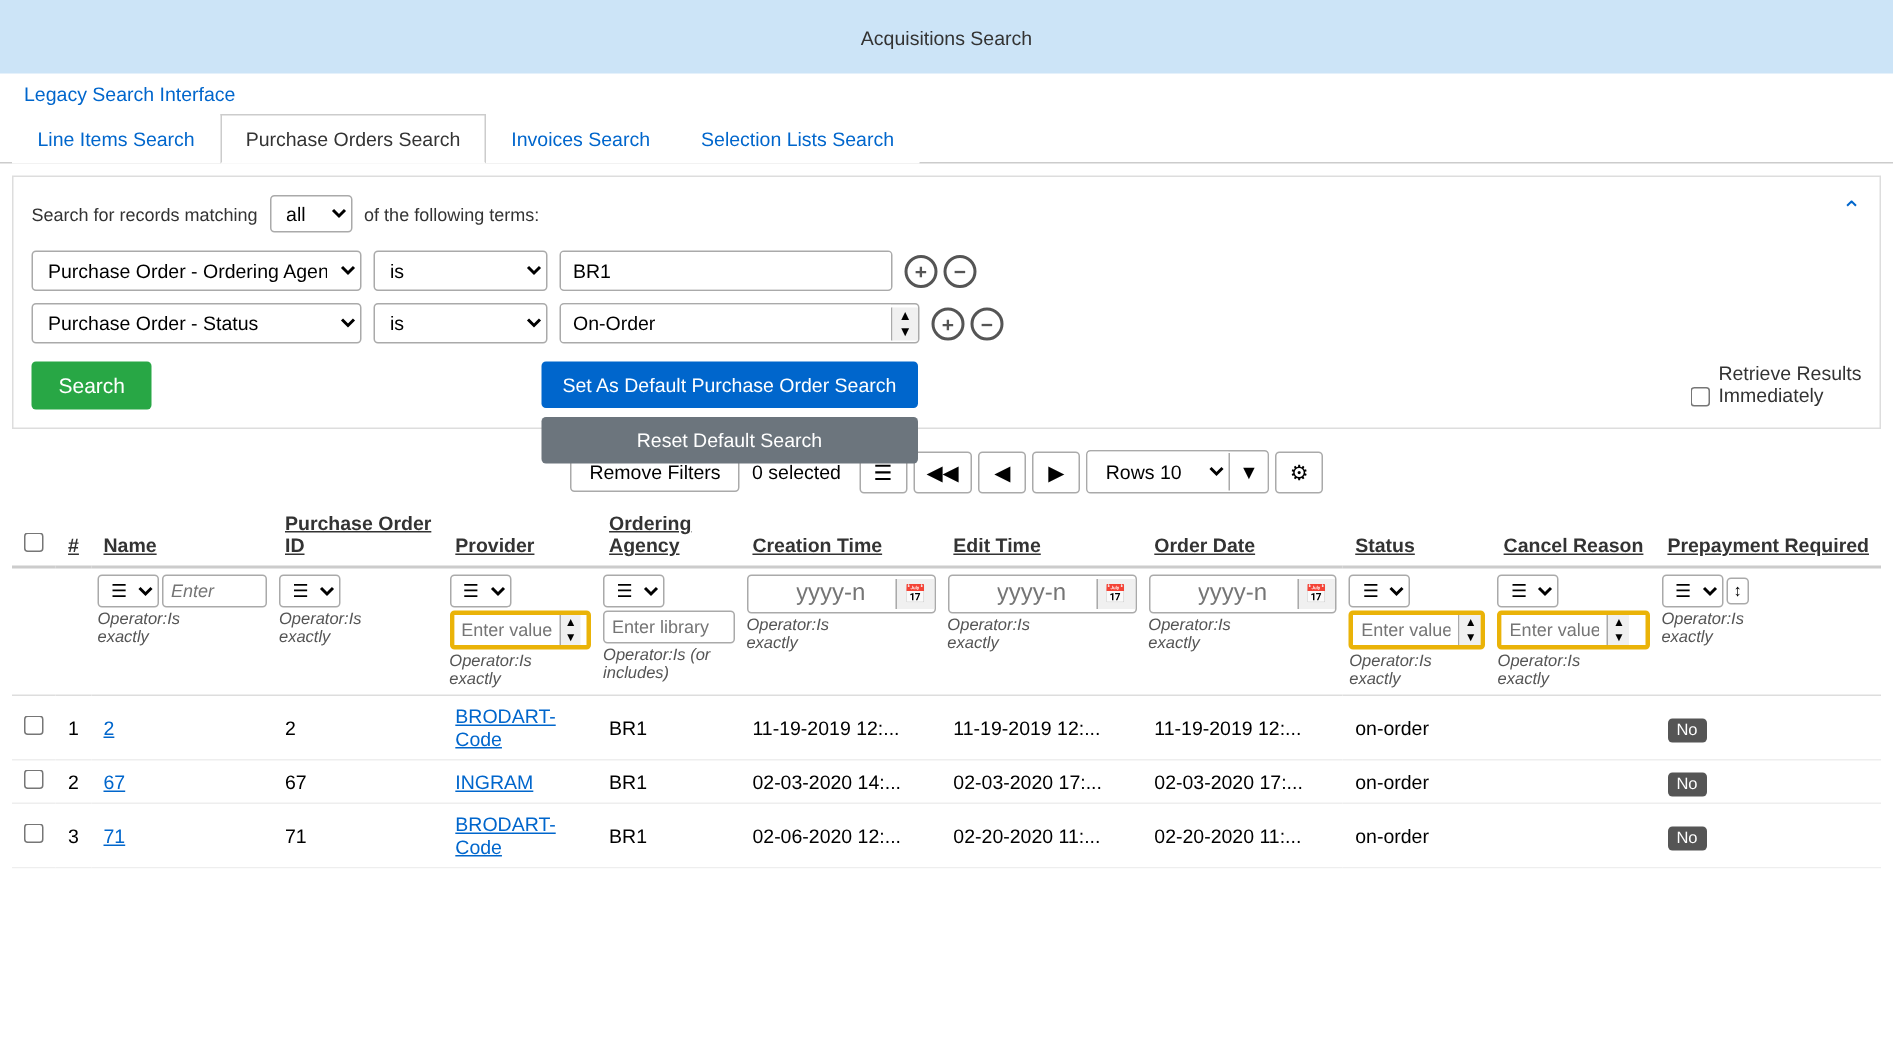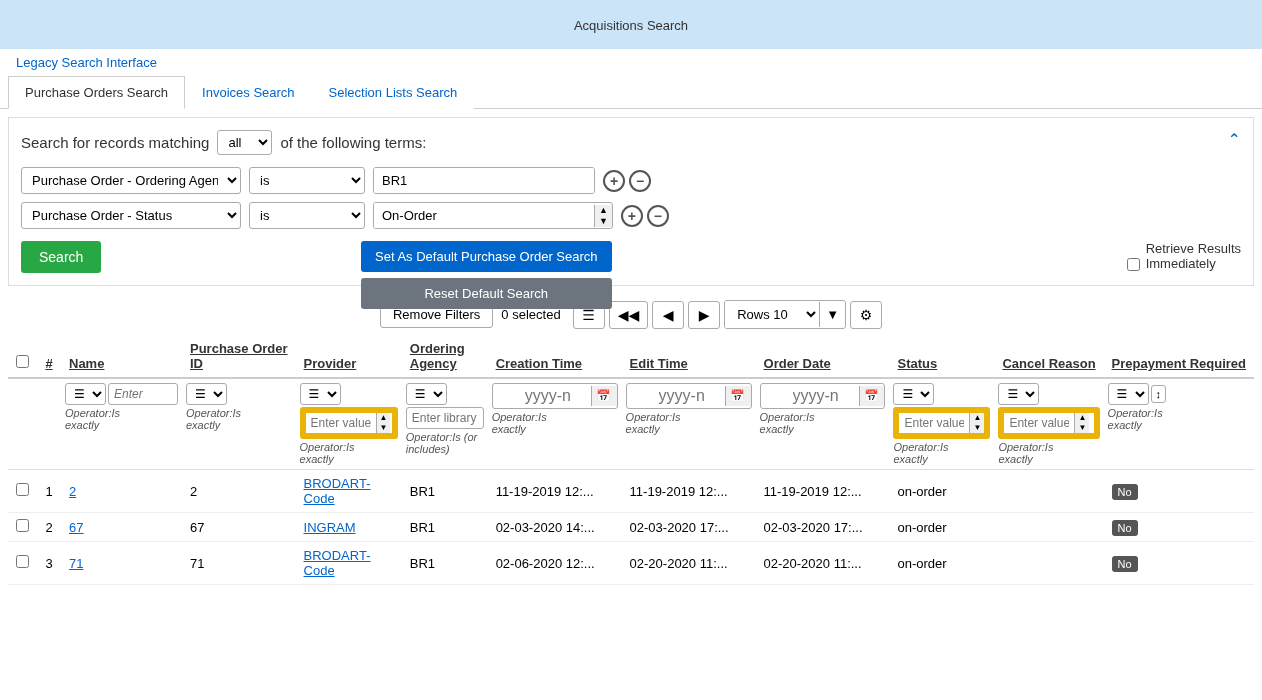--- a/index.html
+++ b/index.html
@@ -65,21 +65,21 @@
       margin-bottom: 12px;
     }
     .search-header .chevron-up {
       position: absolute;
       right: 12px;
       top: 12px;
       color: #0066cc;
       cursor: pointer;
       font-size: 16px;
     }
-    .match-label { font-size: 15px; color: #333; }
+    .match-label { font-size: 12px; color: #333; }
 
     .search-rows { display: flex; flex-direction: column; gap: 8px; }
     .search-row {
       display: flex;
       align-items: center;
       gap: 8px;
     }
     .search-row select {
       padding: 4px 6px;
       border: 1px solid #aaa;
@@ -324,21 +324,21 @@
       cursor: pointer;
       font-size: 12px;
     }
     .filter-operator-label {
       font-size: 11px;
       color: #555;
       font-style: italic;
     }
     .filter-enter-wrap {
       display: flex;
-      border: 6px solid #eab308;
+      border: 3px solid #eab308;
       border-radius: 3px;
       overflow: hidden;
     }
     .filter-enter-wrap input {
       border: none;
       outline: none;
       padding: 3px 5px;
       font-size: 12px;
       width: 70px;
     }
@@ -384,20 +384,21 @@
 
 <div class="page-header">
   <span>Acquisitions Search</span>
 </div>
 
 <div class="top-bar">
   <a class="legacy-link">Legacy Search Interface</a>
 </div>
 
 <div class="tabs">
+  <a class="tab">Line Items Search</a>
   <a class="tab active">Purchase Orders Search</a>
   <a class="tab">Invoices Search</a>
   <a class="tab">Selection Lists Search</a>
 </div>
 
 <div class="search-section">
   <div class="search-header">
     <span class="match-label">Search for records matching</span>
     <select class="match-select">
       <option>all</option>

